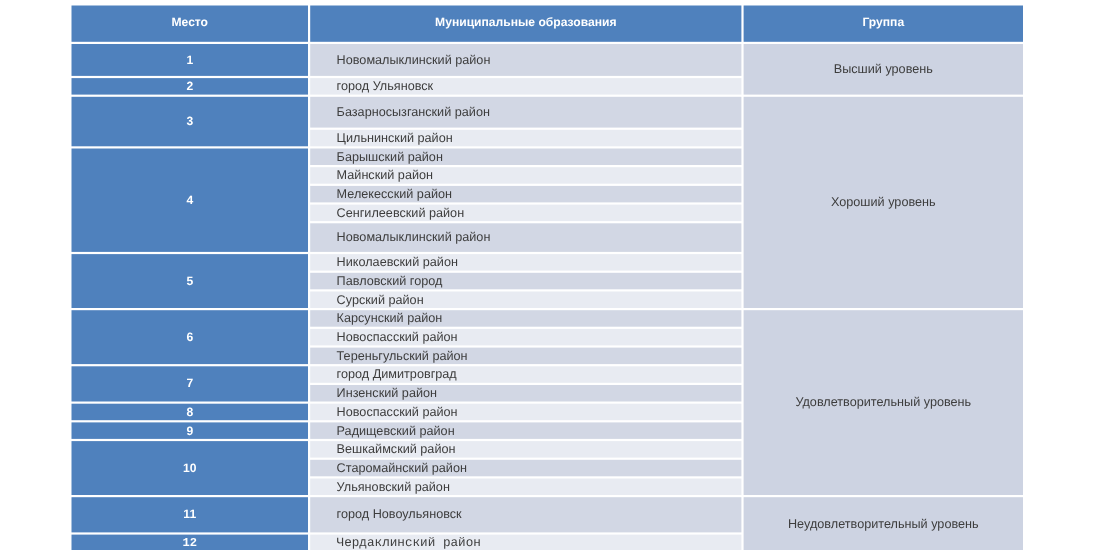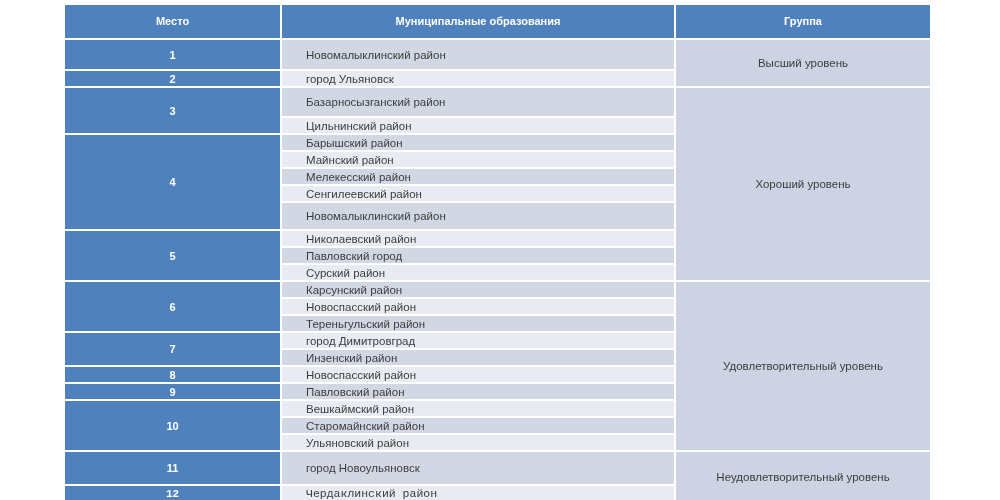--- a/index.html
+++ b/index.html
@@ -146,21 +146,21 @@
         </tr>
         <tr style="height: 15px;">
           <td class="muni-cell muni-dark">Инзенский район</td>
         </tr>
         <tr style="height: 15px;">
           <td class="rank-cell" rowspan="1">8</td>
           <td class="muni-cell muni-light">Новоспасский район</td>
         </tr>
         <tr style="height: 15px;">
           <td class="rank-cell" rowspan="1">9</td>
-          <td class="muni-cell muni-dark">Павловский район</td>
+          <td class="muni-cell muni-dark">Радищевский район</td>
         </tr>
         <tr style="height: 15px;">
           <td class="rank-cell" rowspan="3">10</td>
           <td class="muni-cell muni-light">Вешкаймский район</td>
         </tr>
         <tr style="height: 15px;">
           <td class="muni-cell muni-dark">Старомайнский район</td>
         </tr>
         <tr style="height: 15px;">
           <td class="muni-cell muni-light">Ульяновский район</td>

